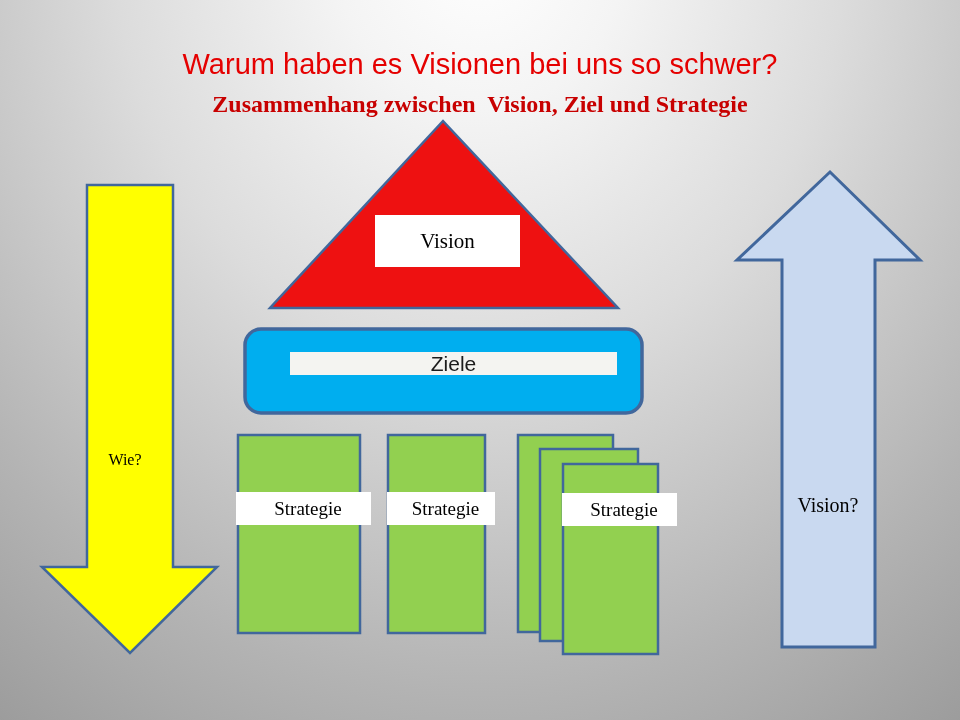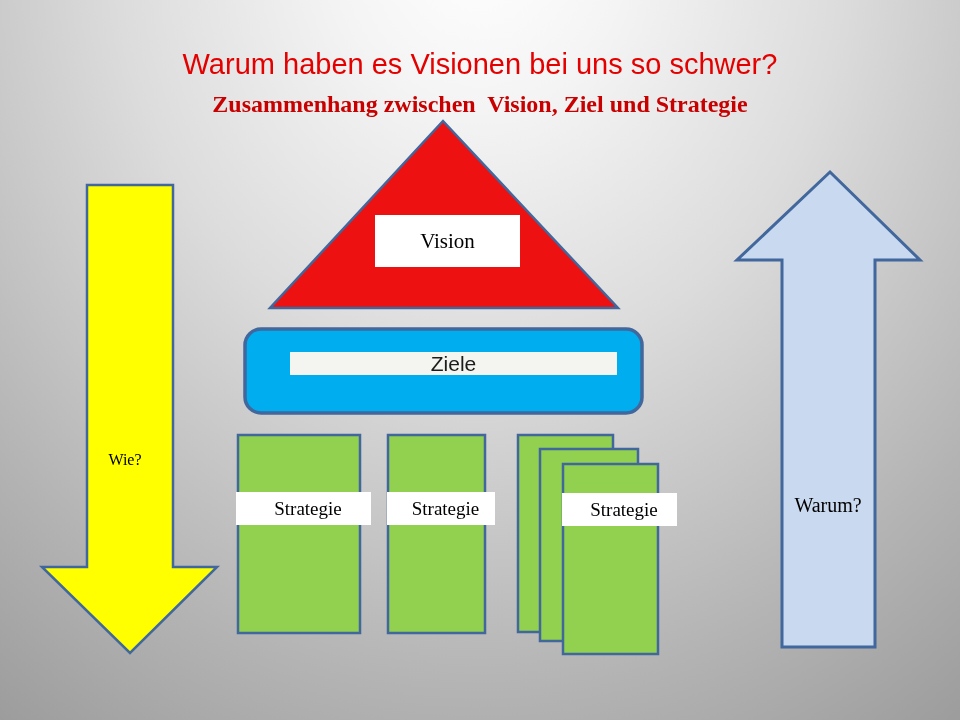--- a/index.html
+++ b/index.html
@@ -73,14 +73,14 @@
   <div class="lbl ziele-label">Ziele</div>
 
   <div class="lbl strat-label strat-label-1">Strategie</div>
 
   <div class="lbl strat-label strat-label-2">Strategie</div>
 
   <div class="lbl strat-label strat-label-3">Strategie</div>
 
   <div class="lbl wie-label">Wie?</div>
 
-  <div class="lbl warum-label">Warum?</div>
+  <div class="lbl warum-label">Vision?</div>
 </div>
 
 </body></html>

